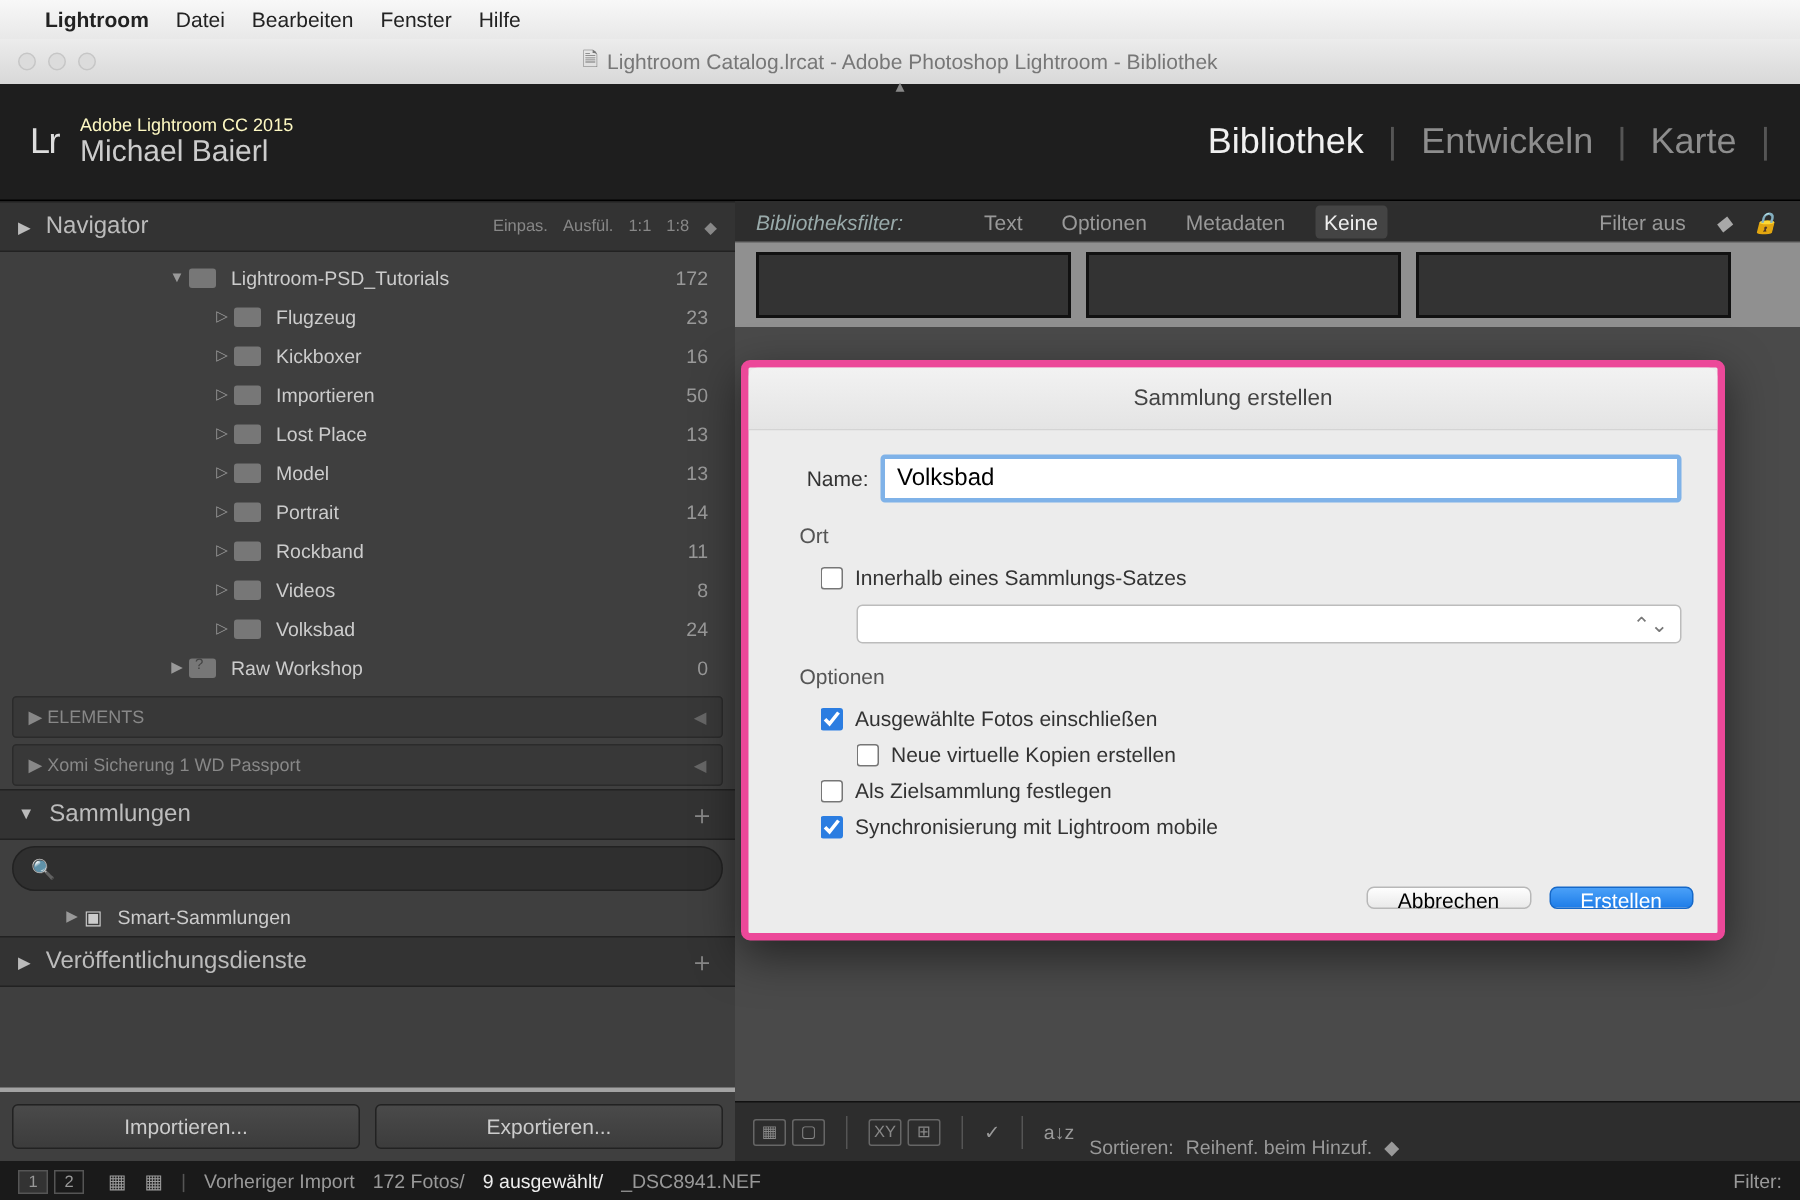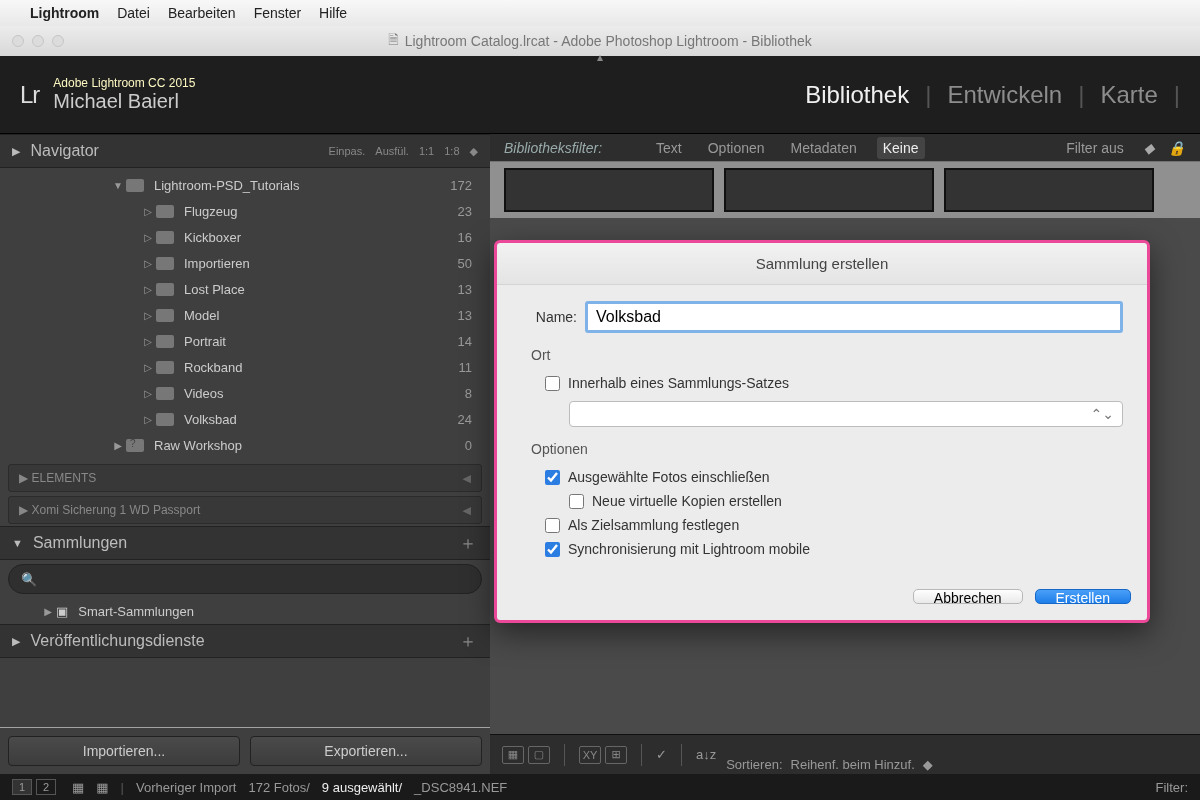--- a/index.html
+++ b/index.html
@@ -49,37 +49,37 @@
 .tree-row .label { flex:1; }
 .tree-row .count { color:#999; width:40px; text-align:right; }
 
 .panel-thin { height:28px; margin:2px 8px; background:#383838; border:1px solid #2b2b2b; border-radius:3px; display:flex; align-items:center; padding:0 10px; color:#888; font-size:12px; }
 .panel-thin .disc { margin-left:auto; font-size:11px; color:#666; }
 
 .samml-search { height:30px; margin:4px 8px; background:#2f2f2f; border:1px solid #222; border-radius:15px; display:flex; align-items:center; padding:0 12px; color:#666; }
 .samml-search .mag { margin-right:8px; }
 
 .sidebar-spacer { flex:1; }
-.import-row { display:flex; gap:10px; padding:8px; border-top:1px solid #a3a3a3; }
+.import-row { display:flex; gap:10px; padding:8px; border-top:3px solid #a3a3a3; }
 .import-row button { flex:1; height:30px; background:linear-gradient(#4a4a4a,#3c3c3c); border:1px solid #222; color:#ccc; border-radius:4px; font-size:14px; }
 
 
 .lib-filter { height:28px; background:#2d2d2d; display:flex; align-items:center; padding:0 14px; gap:14px; color:#a8a8a8; font-size:14px; font-style:italic; border-bottom:1px solid #737373; }
 .lib-filter .label { font-style:italic; color:#9aa; }
 .lib-filter .item { font-style:normal; color:#999; padding:3px 6px; }
 .lib-filter .item.active { color:#eee; background:#444; border-radius:3px; }
 .lib-filter .spacer { flex:1; }
 .lib-filter .lock { font-size:14px; }
 
 
 .thumb-strip { height:56px; display:flex; gap:10px; padding:6px 14px; background:#909090; }
 .thumb { width:210px; background:#333; border:2px solid #111; }
 
 
-.dialog { position:absolute; left:494px; top:240px; width:656px; background:#ececec; border:3px solid #ec4899; border-radius:6px; box-shadow:0 10px 30px rgba(0,0,0,0.5); color:#333; font-size:14px; }
+.dialog { position:absolute; left:494px; top:240px; width:656px; background:#ececec; border:5px solid #ec4899; border-radius:6px; box-shadow:0 10px 30px rgba(0,0,0,0.5); color:#333; font-size:14px; }
 .dialog-title { text-align:center; padding:12px 0; font-size:15px; color:#444; border-bottom:1px solid #d4d4d4; background:linear-gradient(#f2f2f2,#e4e4e4); border-radius:6px 6px 0 0; }
 .dialog-body { padding:16px 24px 18px 24px; }
 .form-row { display:flex; align-items:center; margin-bottom:14px; }
 .form-row label { width:56px; text-align:right; margin-right:8px; }
 .form-row input[type=text] { flex:1; height:32px; padding:0 8px; font-size:16px; border:3px solid #7fb2e8; border-radius:3px; outline:none; }
 .section-label { color:#555; margin:6px 0 8px 10px; }
 .check-row { display:flex; align-items:center; gap:8px; padding:4px 0 4px 24px; }
 .check-row.indent { padding-left:48px; }
 .check-row input[type=checkbox] { width:15px; height:15px; accent-color:#2b7de1; }
 .set-select { margin:6px 0 14px 48px; height:26px; border:1px solid #bcbcbc; border-radius:4px; background:#fff; display:flex; align-items:center; justify-content:flex-end; padding:0 8px; color:#777; }

